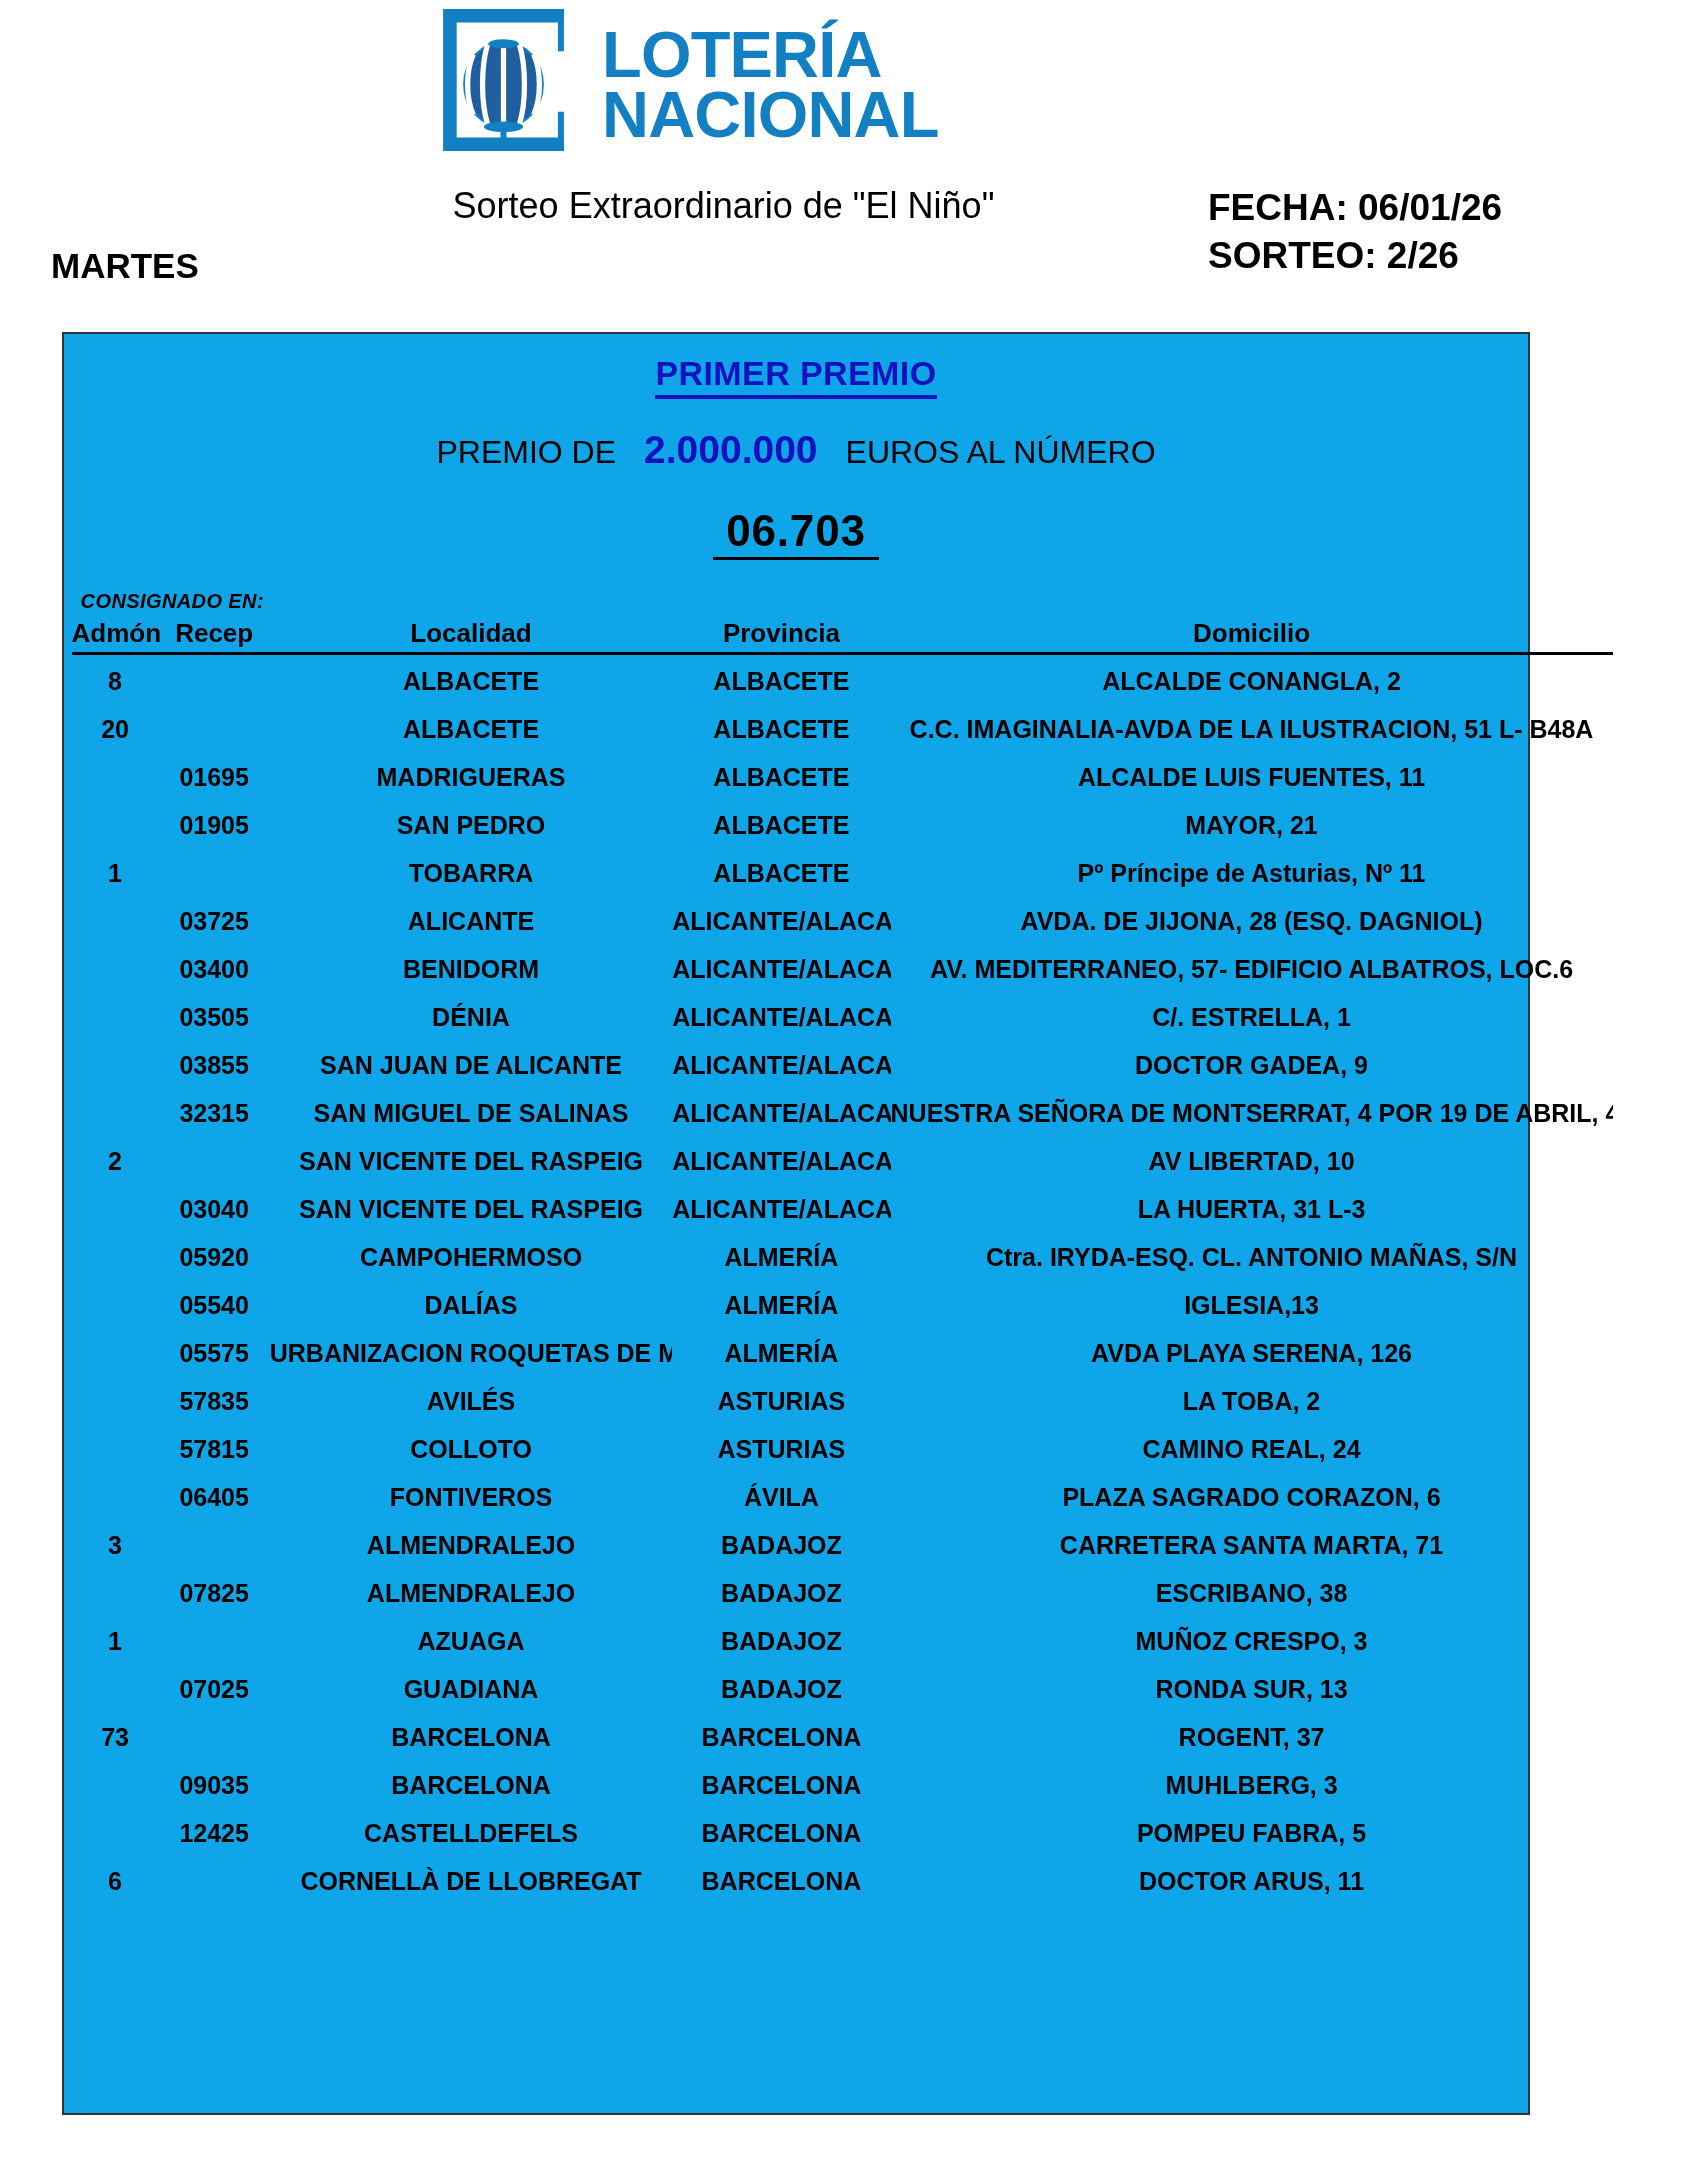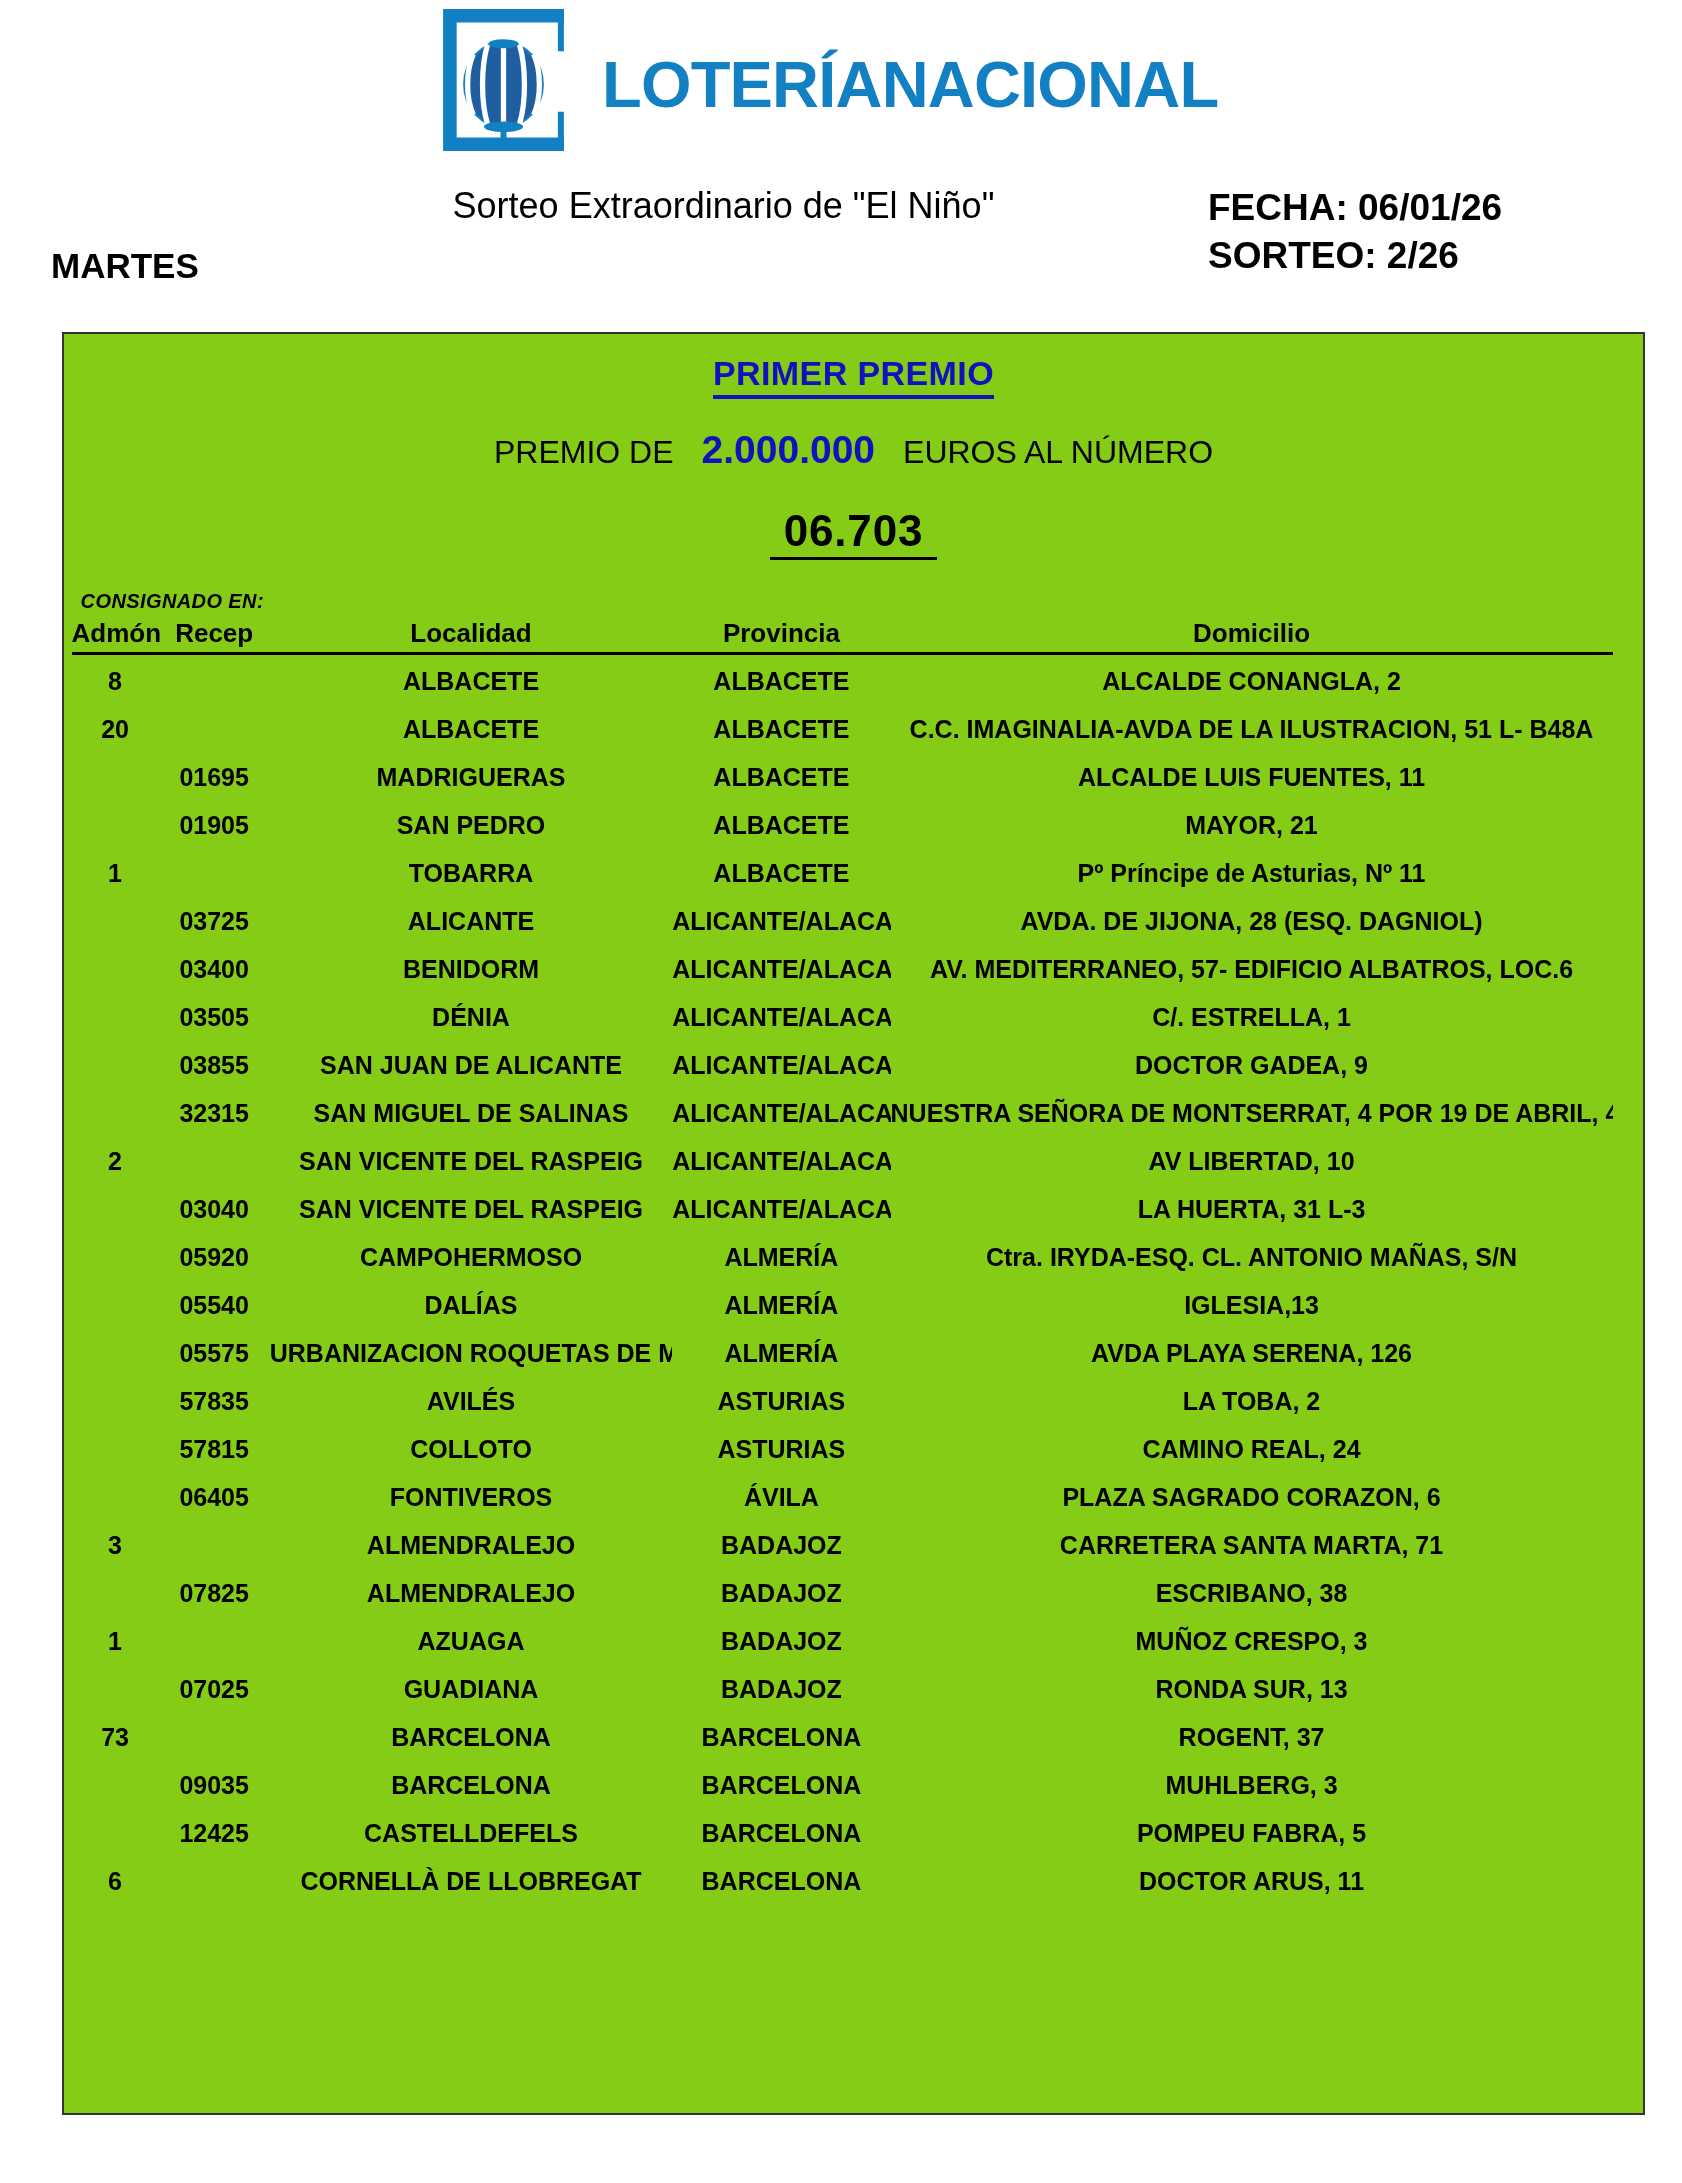--- a/index.html
+++ b/index.html
@@ -31,21 +31,21 @@
     gap: 32px;
   }
   .logo-mark {
     width: 133px;
     height: 148px;
     position: relative;
     flex: none;
   }
   .logo-words {
     display: flex;
-    flex-direction: row;
+    flex-direction: column;
     line-height: 0.92;
     font-family: "Liberation Sans", sans-serif;
     font-weight: bold;
     font-size: 65px;
     letter-spacing: -0.8px;
     color: #1380C4;
     padding-top: 10.5px;
   }
   .logo-words span { display: block; }
 
@@ -79,25 +79,25 @@
     font-weight: bold;
     line-height: 1.30;
     margin-left: 33px;
   }
 
   
   .main-box {
     position: absolute;
     left: 62px;
     top: 332px;
-    width: 1583px;
+    width: 1468px;
     height: 1783px;
     border: 2.3px solid #333333;
     box-sizing: border-box;
-    background: #84cc16;
+    background: #0ea5e9;
   }
 
   .prize-title {
     text-align: center;
     margin-top: 19.6px;
     font-size: 34px;
     font-weight: bold;
     color: #1111BE;
     letter-spacing: 0.4px;
   }

